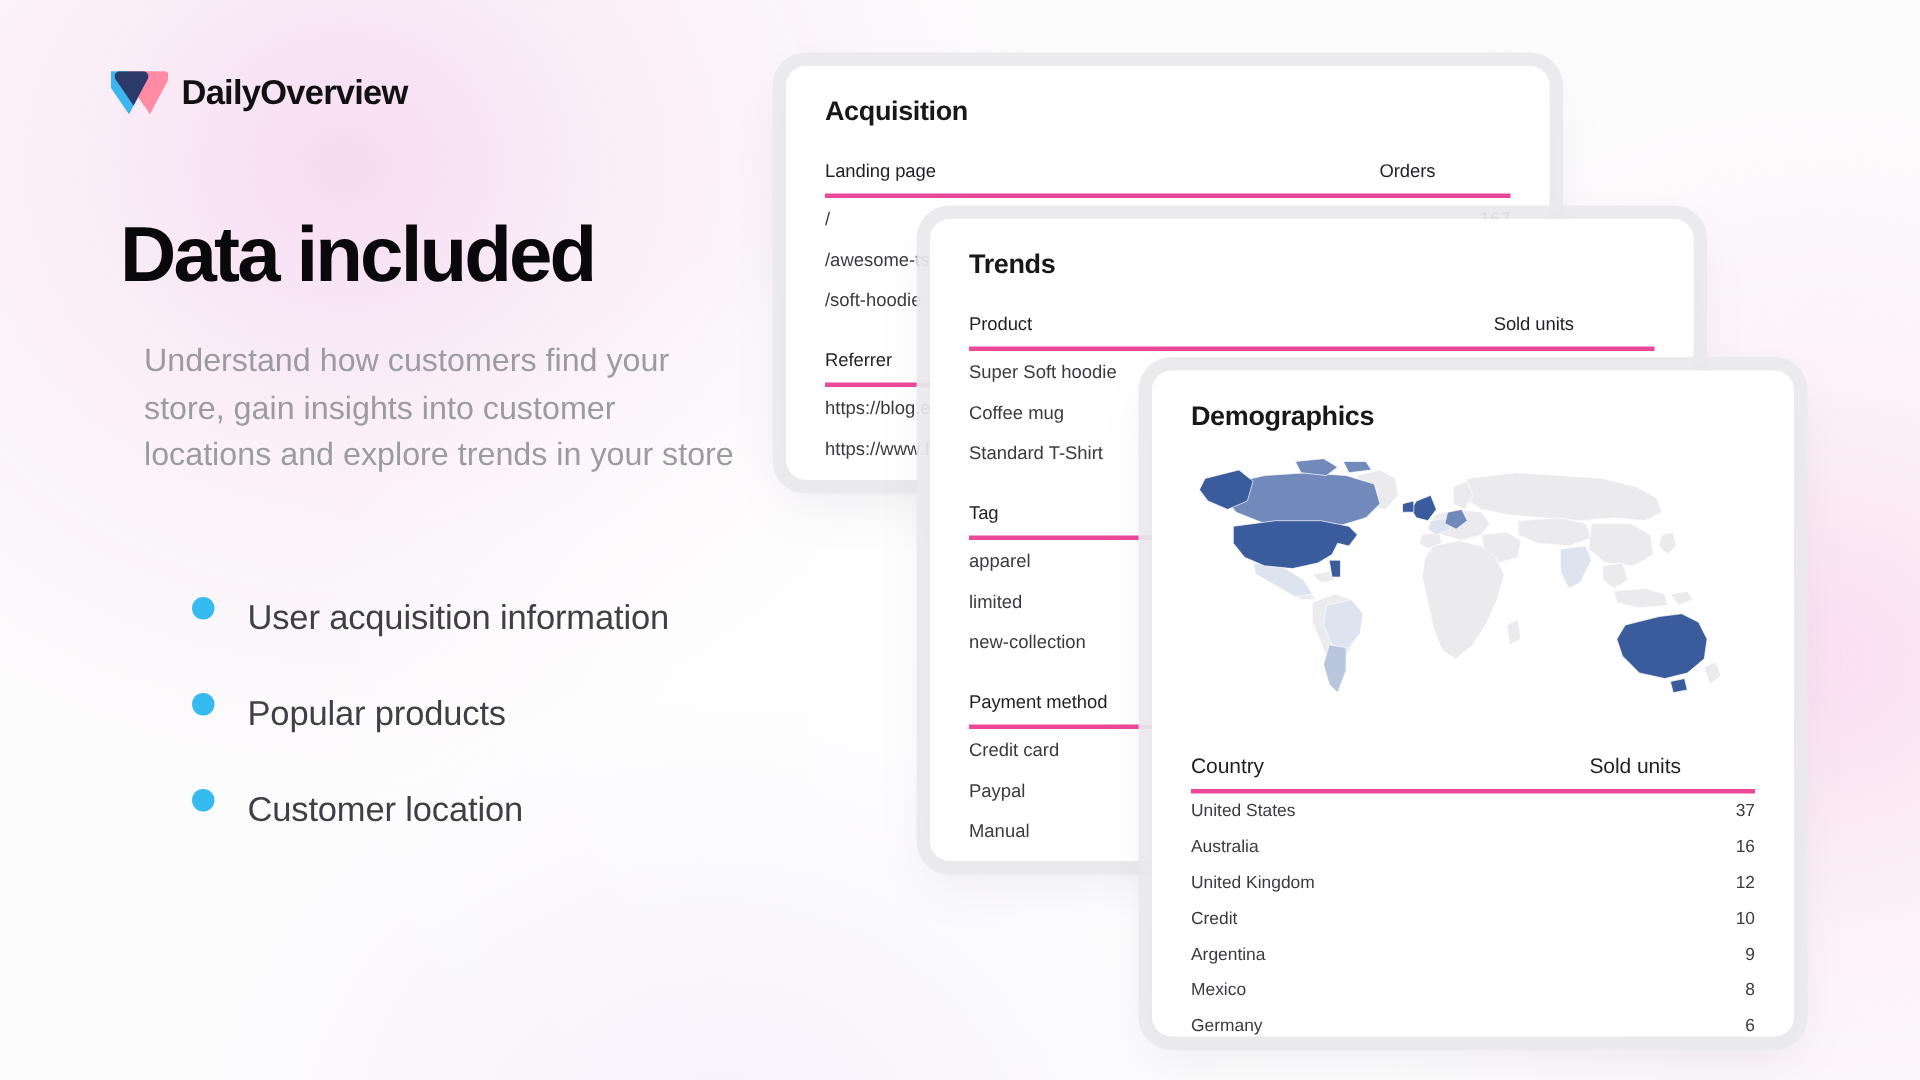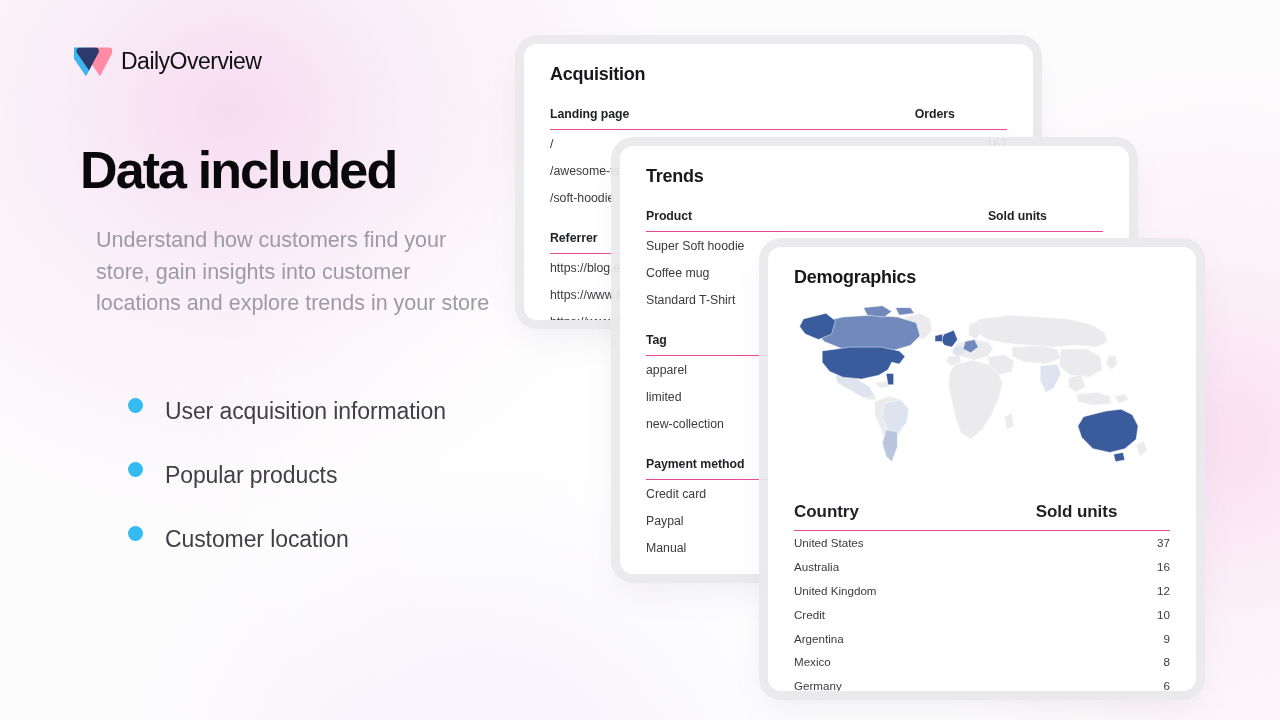--- a/index.html
+++ b/index.html
@@ -58,21 +58,21 @@
   #brand {
     position: absolute;
     left: 74px; top: 44px;
     display: flex;
     align-items: center;
     gap: 9px;
   }
   #brand-mark { width: 38px; height: 34px; display: block; }
   #brand-name {
     font-size: 23px;
-    font-weight: 400;
+    font-weight: 700;
     letter-spacing: -0.5px;
     color: #111114;
     line-height: 1;
     white-space: nowrap;
   }
 
   #headline {
     position: absolute;
     left: 80px; top: 143px;
     font-size: 52px;
@@ -156,25 +156,25 @@
     width: 428px; height: 444px;
     z-index: 3;
   }
 
   .card-pad { padding: 20px 26px 0 26px; }
 
   
   .tbl { width: 100%; border-collapse: collapse; }
   .tbl-head-row th {
     font-size: 12.3px;
-    font-weight: 700;
+    font-weight: 400;
     color: #1f2024;
     text-align: left;
     padding: 0 0 8px 0;
-    border-bottom: 1px solid #ec4899;
+    border-bottom: 3px solid #ec4899;
     letter-spacing: -0.05px;
     white-space: nowrap;
   }
   .tbl-head-row th.num { text-align: center; }
   .tbl td {
     font-size: 12.3px;
     font-weight: 400;
     color: #3a3a40;
     padding: 6.5px 0 6.5px 0;
     white-space: nowrap;
@@ -194,21 +194,21 @@
     width: 100%;
     height: 200px;
     display: flex;
     align-items: center;
     justify-content: center;
     margin-top: 4px;
   }
   #world-map { width: 390px; height: 196px; display: block; }
   #demo-table-wrap { margin-top: 6px; }
   #demo-table-wrap .tbl td { padding: 5.4px 0; font-size: 11.6px; }
-  #demo-table-wrap .tbl-head-row th { font-size: 17px; }
+  #demo-table-wrap .tbl-head-row th { font-size: 14px; }
 </style>
 </head>
 <body>
 
 <div id="bg-base"></div>
 <div id="bg-wash-pink-tl"></div>
 <div id="bg-wash-pink-r"></div>
 <div id="bg-wash-white-c"></div>
 <div id="bg-wash-lilac-b"></div>
 

